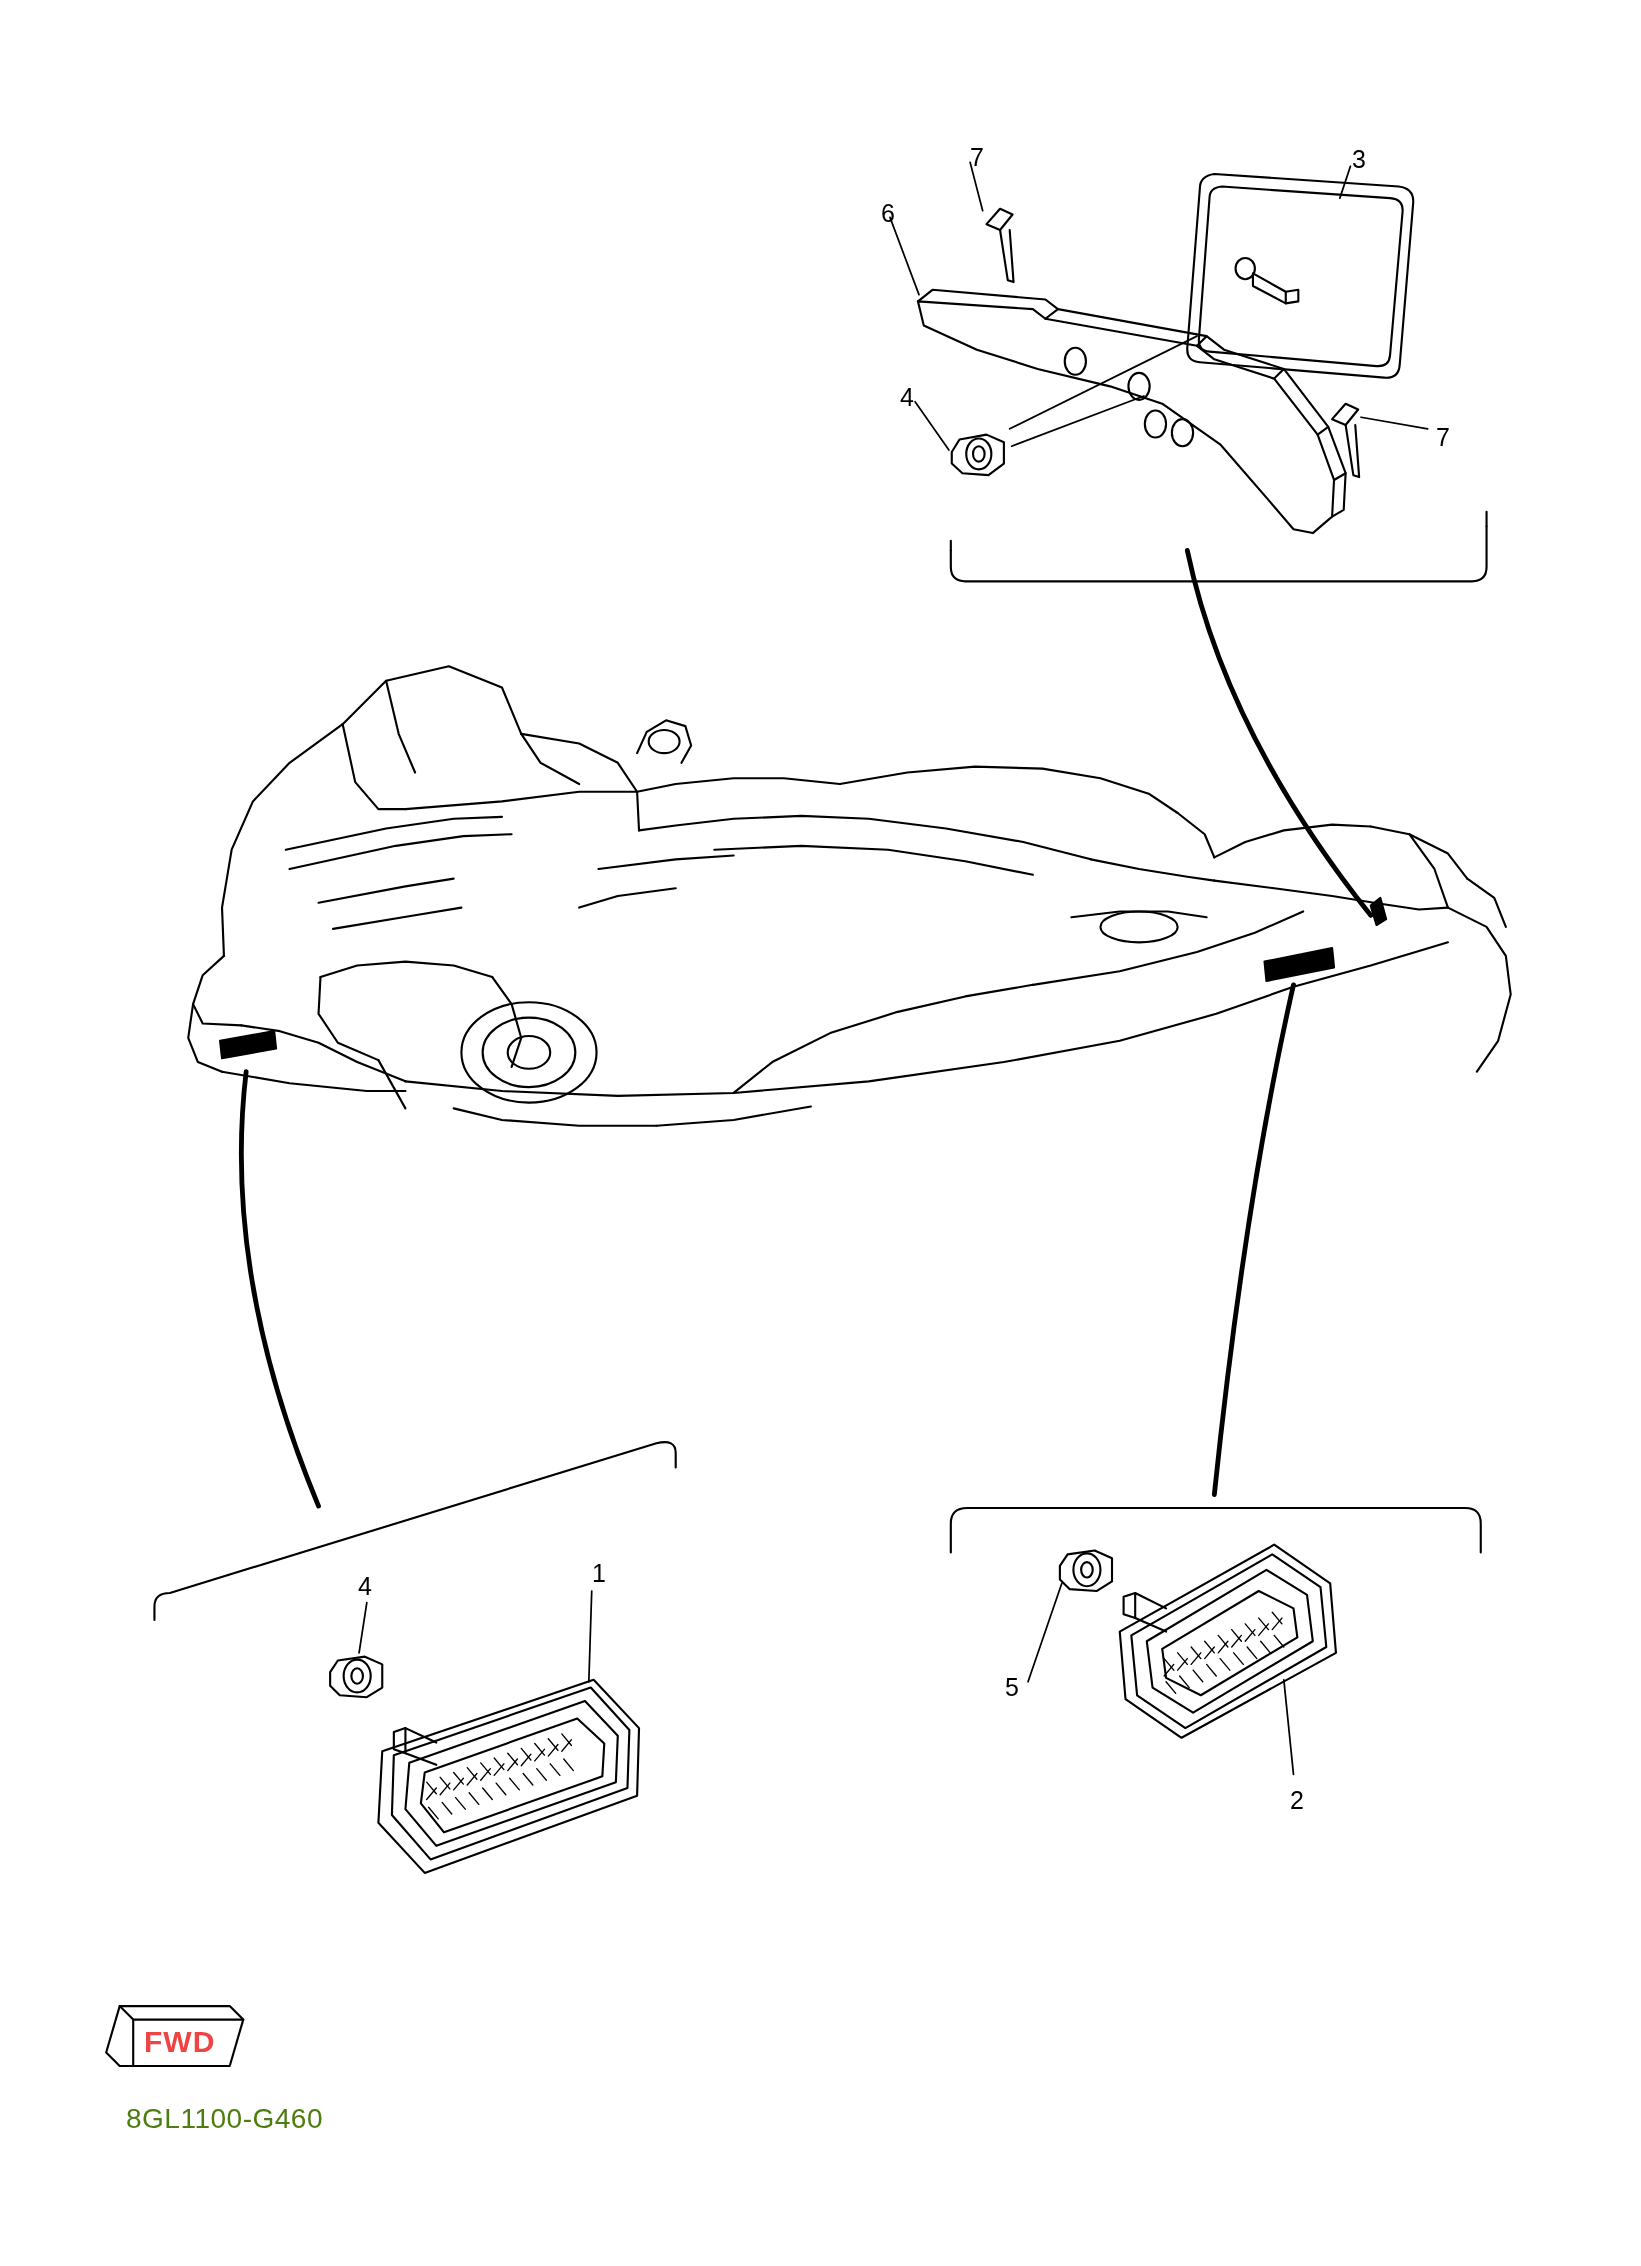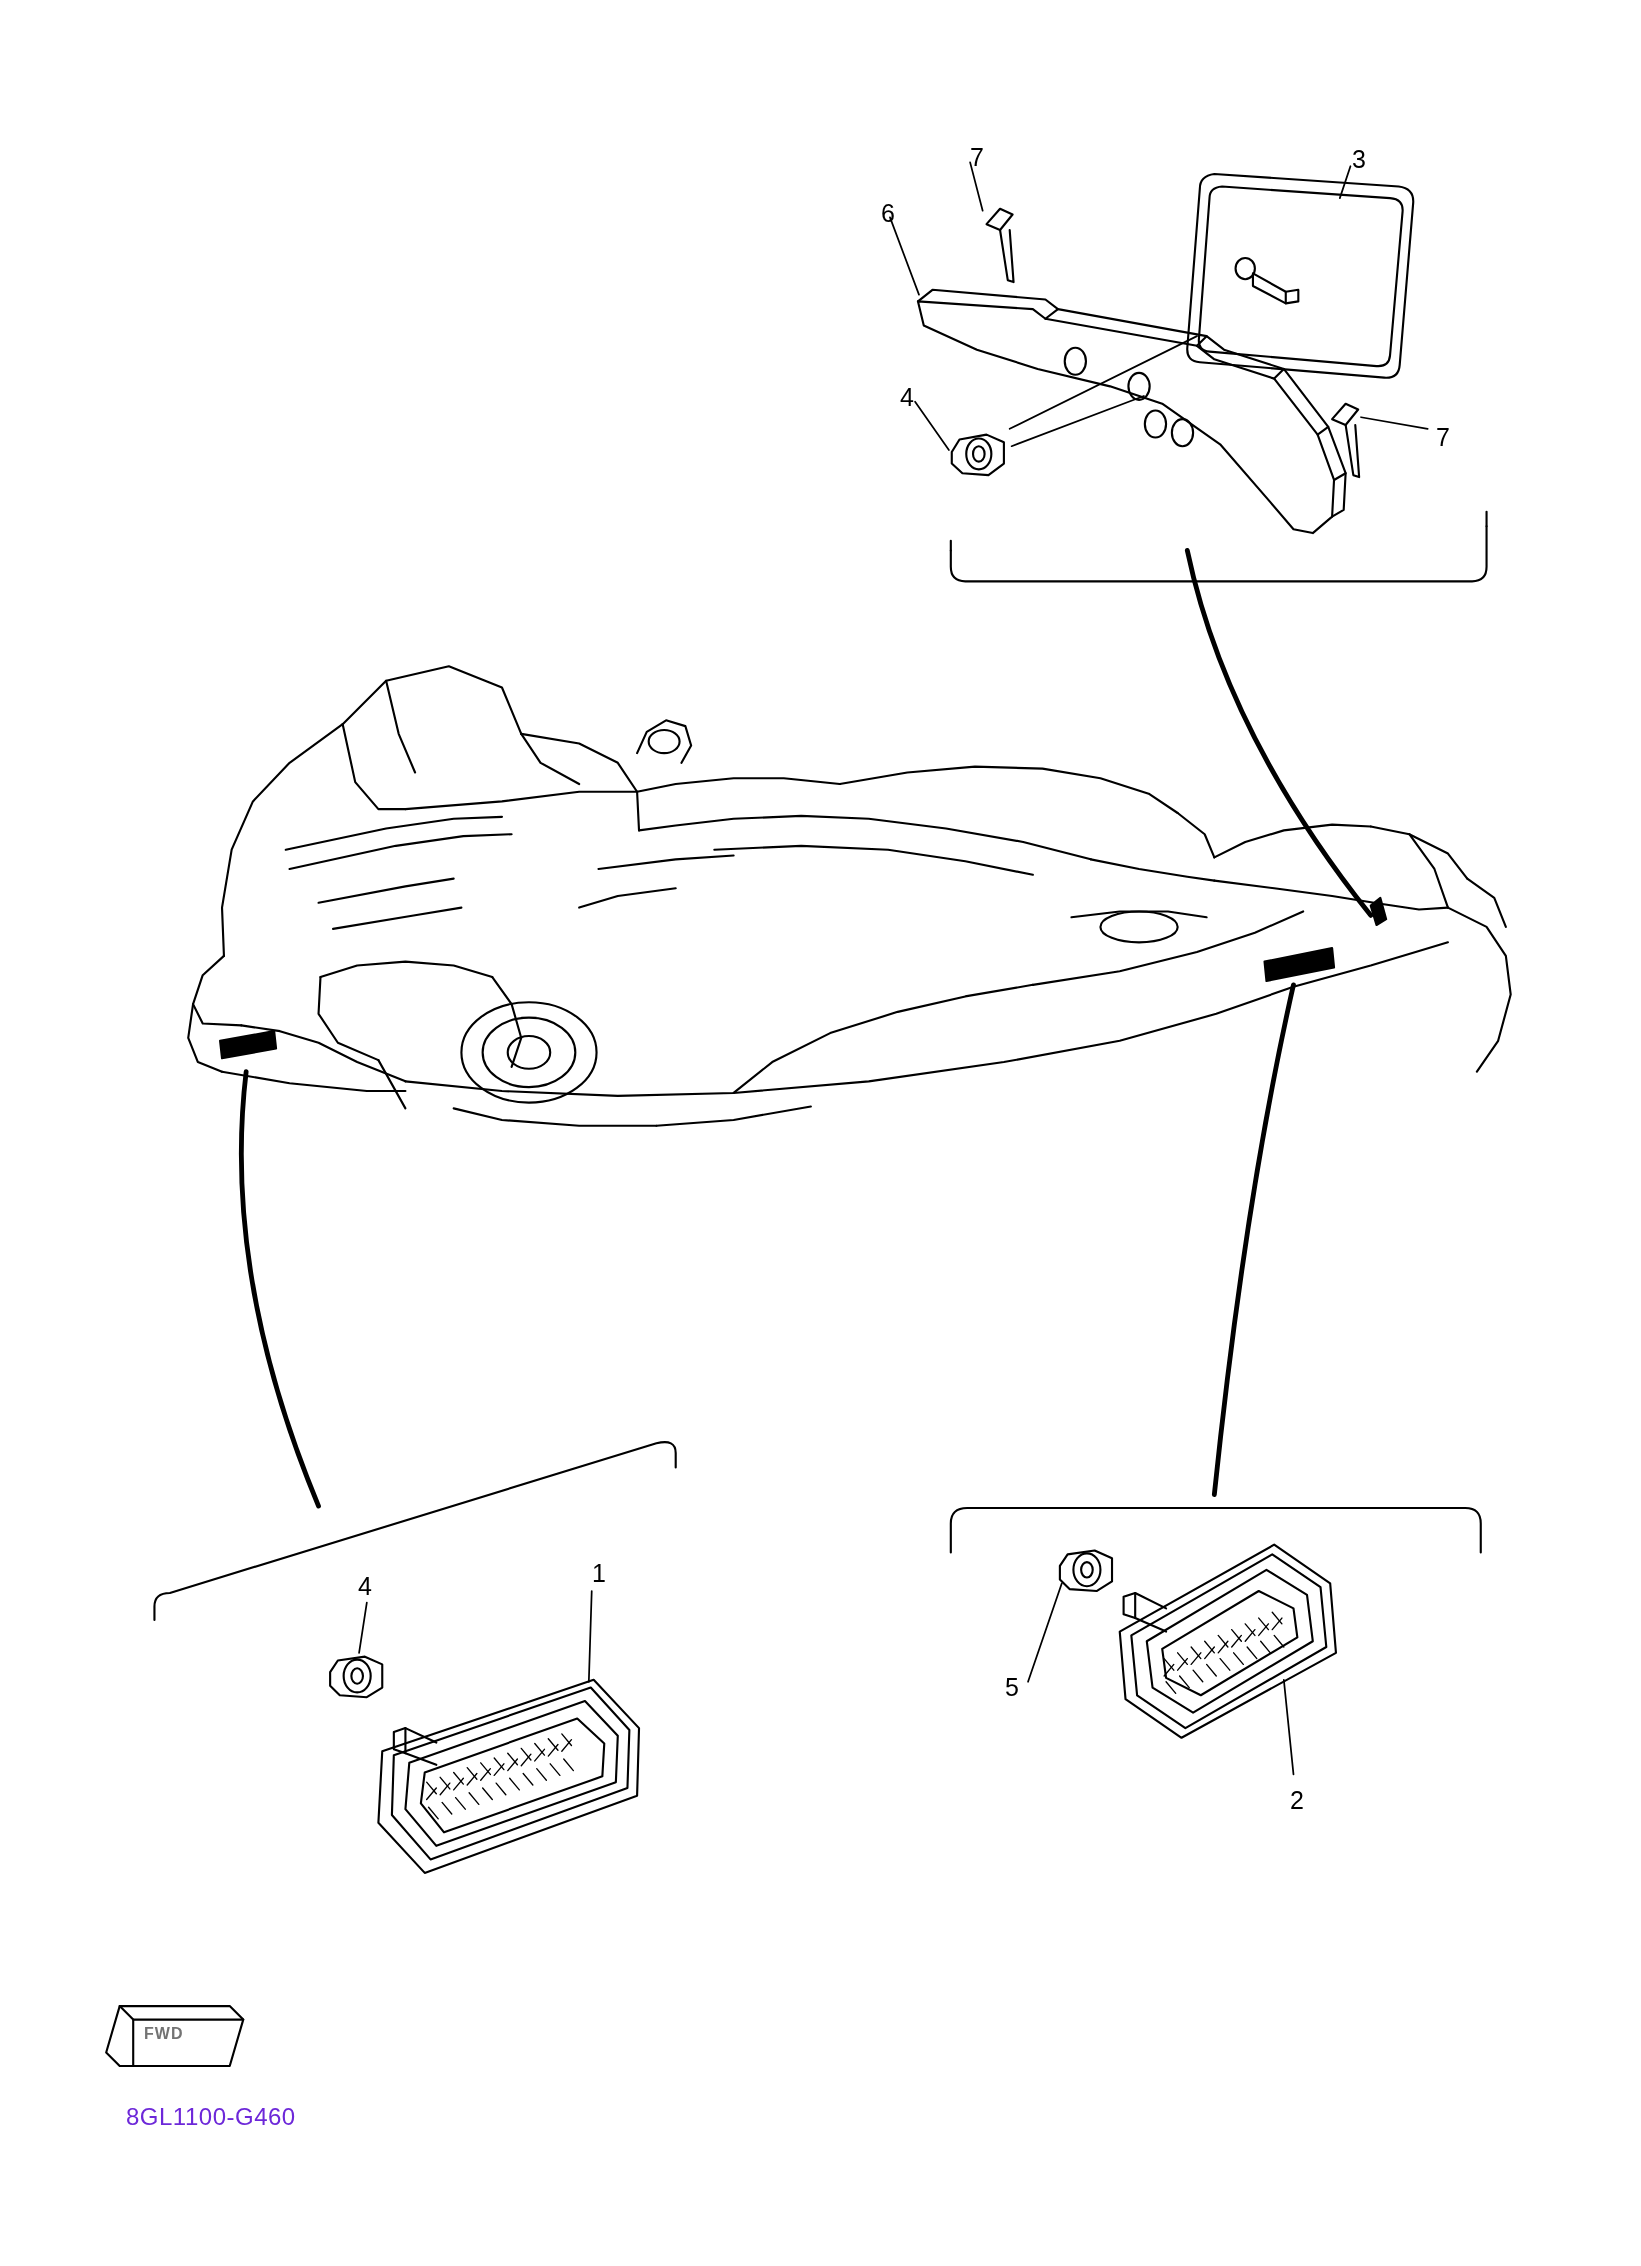--- a/index.html
+++ b/index.html
@@ -29,31 +29,31 @@
     font-size: 25px;
     color: #000000;
     font-family: "Liberation Sans", sans-serif;
     line-height: 1;
     white-space: nowrap;
   }
   #part-code {
     position: absolute;
     left: 126px;
     top: 2103px;
-    font-size: 24px;
+    font-size: 28px;
     letter-spacing: 0.5px;
-    color: #6d28d9;
+    color: #4d7c0f;
   }
   #fwd-label {
     position: absolute;
     left: 144px;
     top: 2025px;
-    font-size: 16px;
+    font-size: 30px;
     font-weight: bold;
-    color: #737373;
+    color: #ef4444;
     letter-spacing: 1px;
   }
 </style>
 </head>
 <body>
 
 <div id="page">
 
   <svg id="diagram-svg" viewBox="0 0 1700 2347" xmlns="http://www.w3.org/2000/svg">
     <g fill="none" stroke="#000000" stroke-width="2.2" stroke-linecap="round" stroke-linejoin="round">

